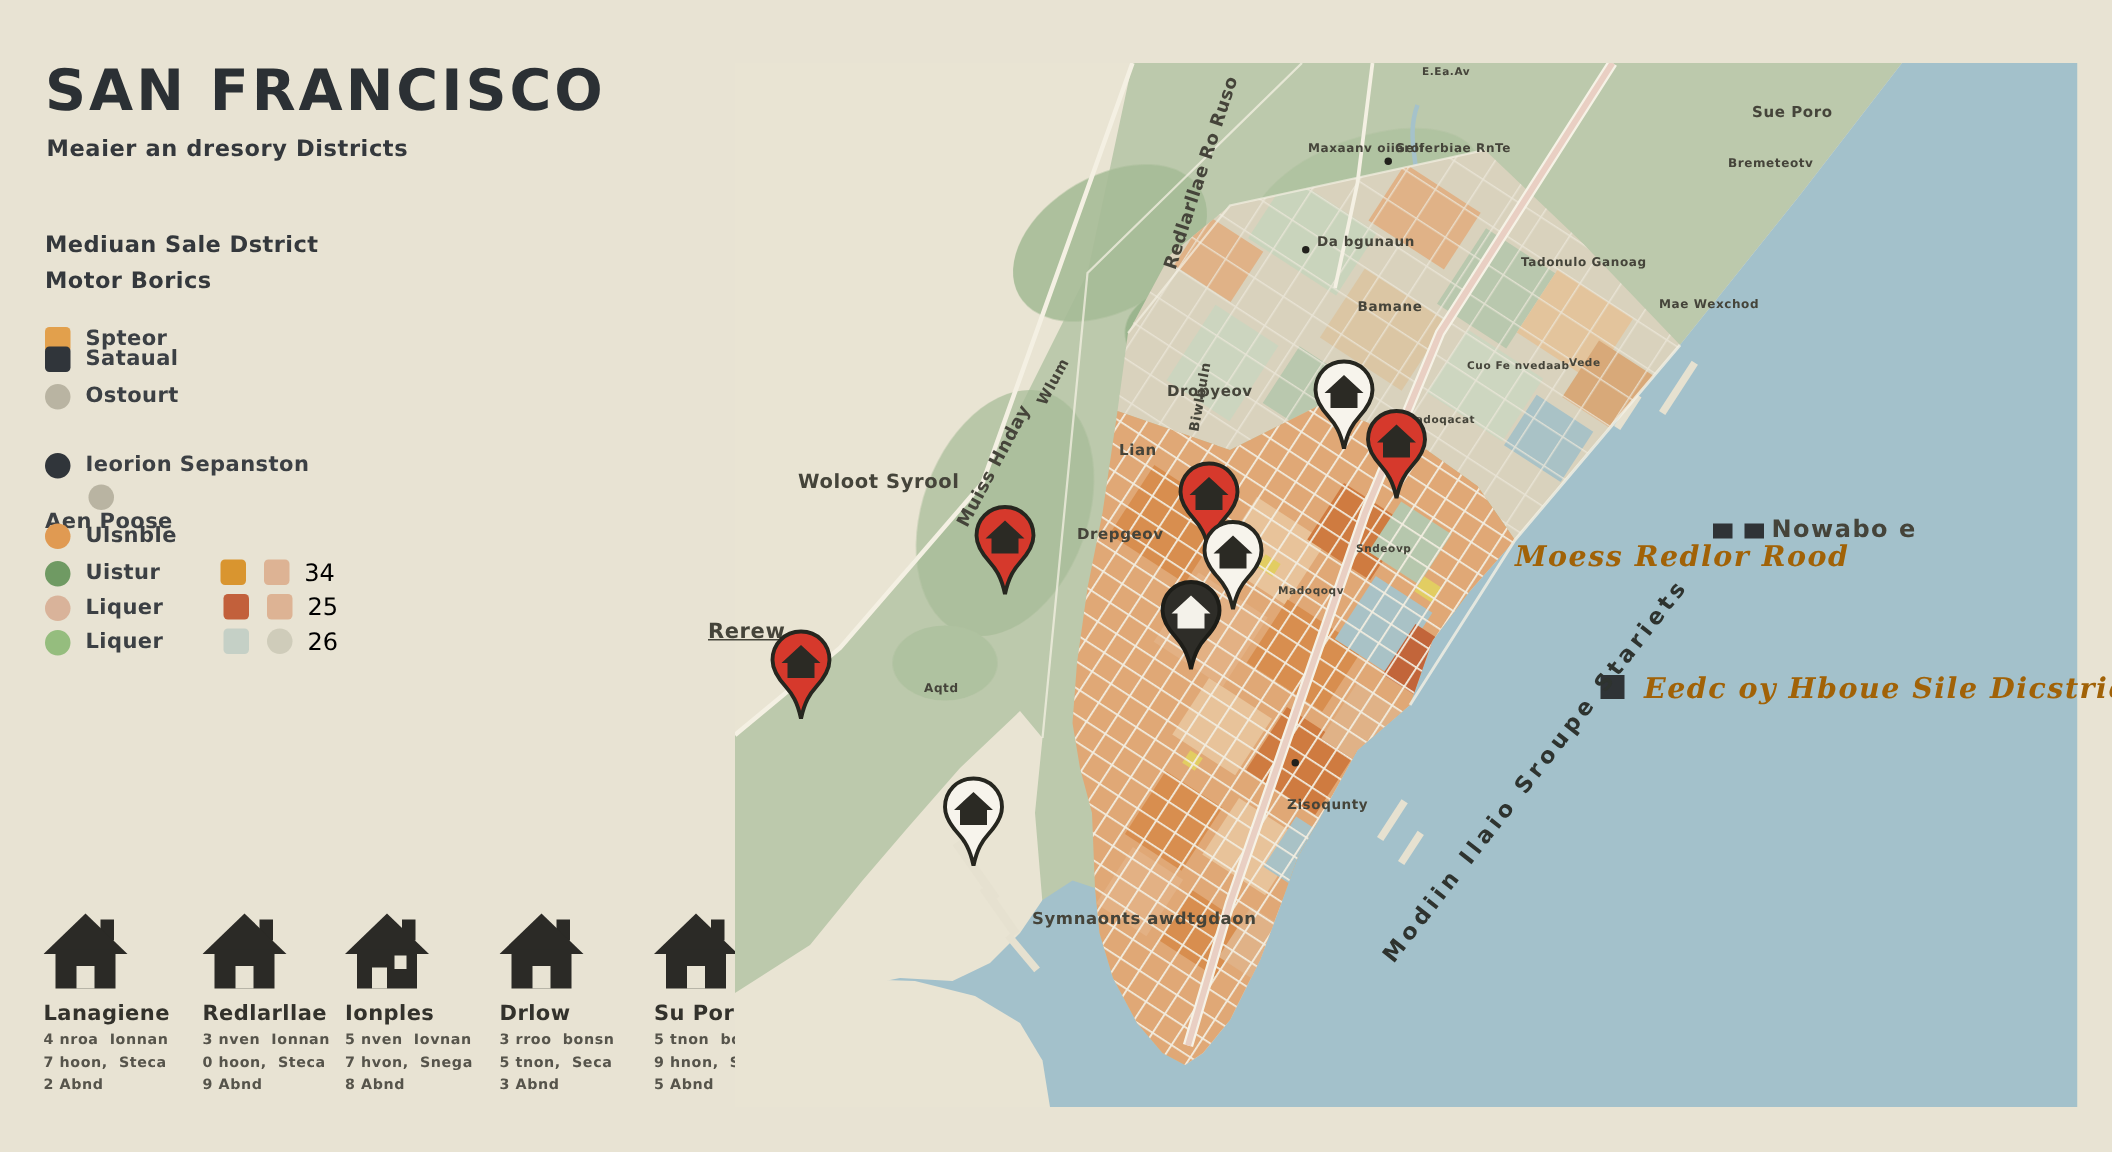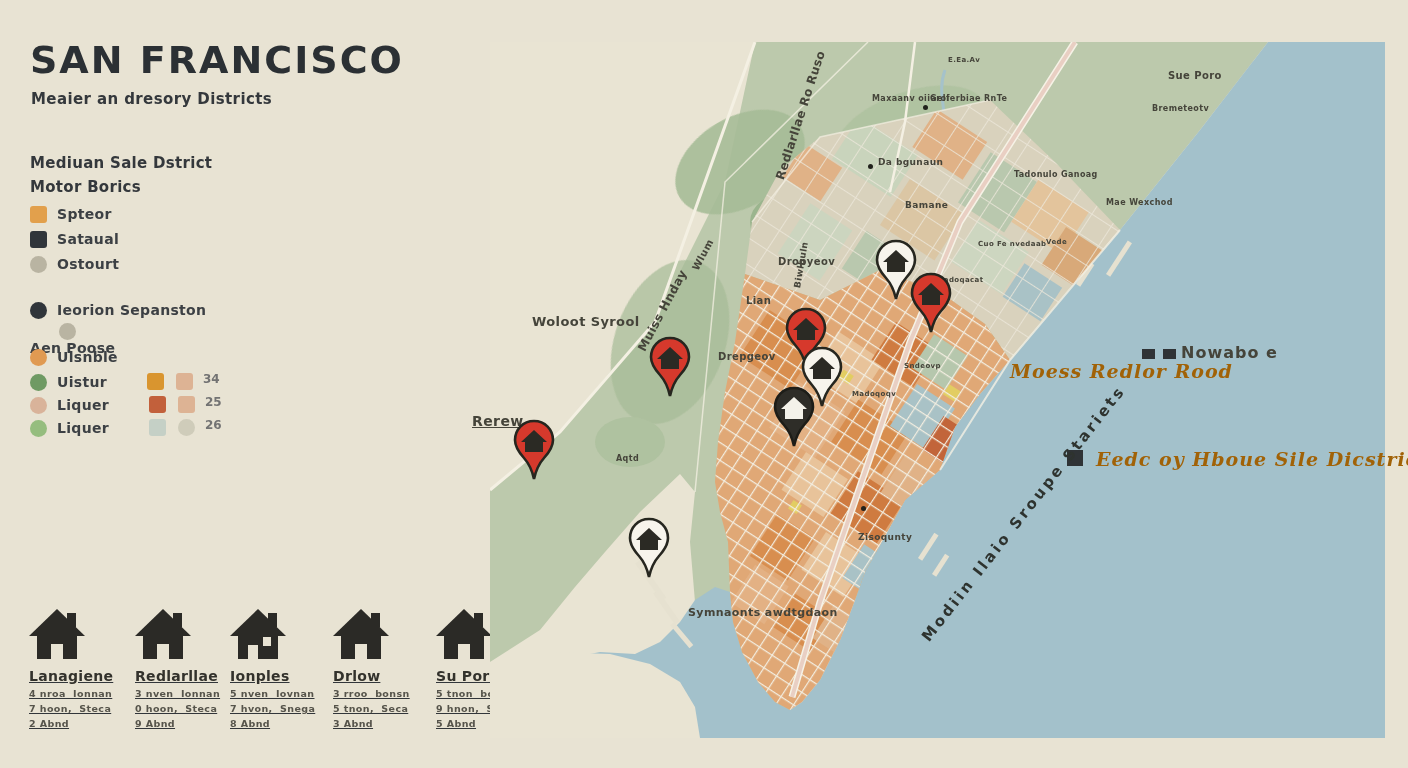--- a/index.html
+++ b/index.html
@@ -20,23 +20,23 @@
   }
   
   .lg-head{position:absolute;left:30px;font-size:15px;font-weight:700;color:#34383c;letter-spacing:.3px;}
   .lg-list{position:absolute;left:30px;width:300px;}
   .lg-row{position:absolute;left:0;height:20px;display:flex;align-items:center;}
   .sw{width:17px;height:17px;flex:0 0 17px;margin-right:10px;border-radius:3px;}
   .sw.circle{border-radius:50%;}
   .lg-label{font-size:14px;font-weight:700;color:#3c4044;letter-spacing:.3px;white-space:nowrap;}
   .chip{position:absolute;width:17px;height:17px;border-radius:3px;top:1px;}
   .chip.circle{border-radius:50%;}
-  .lg-val{position:absolute;left:150px;top:0;font-size:12px;font-weight:700;color:#737373;}
+  .lg-val{position:absolute;left:150px;top:0;font-size:16px;font-weight:400;color:#000000;}
   
-  .house-card{position:absolute;top:608px;width:104px;text-decoration:underline;}
+  .house-card{position:absolute;top:608px;width:104px;}
   .house-ico{display:block;}
   .house-name{margin-top:8px;font-size:14px;font-weight:800;color:#33322c;letter-spacing:.3px;white-space:nowrap;}
   .house-line{font-size:9.5px;font-weight:700;color:#56544b;margin-top:4px;letter-spacing:.4px;white-space:pre;}
   
   #map{
     position:absolute;left:490px;top:42px;width:895px;height:696px;
   }
   #map svg.base{position:absolute;left:0;top:0;}
   .map-label{
     position:absolute;font-weight:700;color:#45443a;white-space:nowrap;
@@ -55,21 +55,21 @@
 </style>
 </head>
 <body>
 
 <div class="title">SAN FRANCISCO</div>
 <div class="subtitle">Meaier an dresory Districts</div>
 
 <div class="lg-head" style="top:154px;">Mediuan Sale Dstrict</div>
 <div class="lg-head" style="top:178px;text-align:center;">Motor Borics</div>
 <div class="lg-list" style="top:204px;height:80px;">
-    <div class="lg-row" style="top: 0px;">
+    <div class="lg-row" style="top: 12px;">
       <span class="sw " style="background: rgb(226, 160, 76);"></span>
       <span class="lg-label">Spteor</span>
     </div>
     <div class="lg-row" style="top: 25px;">
       <span class="sw " style="background: rgb(48, 53, 58);"></span>
       <span class="lg-label">Sataual</span>
     </div>
     <div class="lg-row" style="top: 50px;">
       <span class="sw circle" style="background: rgb(185, 180, 162);"></span>
       <span class="lg-label">Ostourt</span>
@@ -301,21 +301,21 @@
 <div class="map-label" style="left: 283px; top: 135px; font-size: 12px; transform: rotate(-72deg);">Redlarllae Ro Ruso</div>
     <div class="map-label" style="left: 145px; top: 305px; font-size: 12px; transform: rotate(-62deg);">Muiss Hnday</div>
     <div class="map-label" style="left: 200px; top: 225px; font-size: 10px; transform: rotate(-62deg);">Wlum</div>
     <div class="map-label" style="left: 302px; top: 245px; font-size: 9px; transform: rotate(-80deg);">Biwlbuln</div>
     <div class="map-label" style="left: 288px; top: 214px; font-size: 10px;">Dropyeov</div>
     <div class="map-label" style="left: 256px; top: 253px; font-size: 10px;">Lian</div>
     <div class="map-label" style="left: 228px; top: 309px; font-size: 10px;">Drepgeov</div>
     <div class="map-label" style="left: 42px; top: 272px; font-size: 13px;">Woloot Syrool</div>
     <div class="map-label" style="left: -18px; top: 371px; font-size: 14px; text-decoration: underline;">Rerew</div>
     <div class="map-label" style="left: 126px; top: 412px; font-size: 8px;">Aqtd</div>
-    <div class="map-label" style="left: 458px; top: 14px; font-size: 7px;">E.Ea.Av</div>
+    <div class="map-label" style="left: 458px; top: 2px; font-size: 7px;">E.Ea.Av</div>
     <div class="map-label" style="left: 382px; top: 52px; font-size: 8px;">Maxaanv oiiaroi</div>
     <div class="map-label" style="left: 440px; top: 52px; font-size: 8px;">Gelferbiae RnTe</div>
     <div class="map-label" style="left: 388px; top: 115px; font-size: 9px;">Da bgunaun</div>
     <div class="map-label" style="left: 415px; top: 158px; font-size: 9px;">Bamane</div>
     <div class="map-label" style="left: 678px; top: 28px; font-size: 10px;">Sue Poro</div>
     <div class="map-label" style="left: 662px; top: 62px; font-size: 8px;">Bremeteotv</div>
     <div class="map-label" style="left: 524px; top: 128px; font-size: 8px;">Tadonulo Ganoag</div>
     <div class="map-label" style="left: 616px; top: 156px; font-size: 8px;">Mae Wexchod</div>
     <div class="map-label" style="left: 488px; top: 198px; font-size: 7px;">Cuo Fe nvedaab</div>
     <div class="map-label" style="left: 556px; top: 196px; font-size: 7px;">Vede</div>

